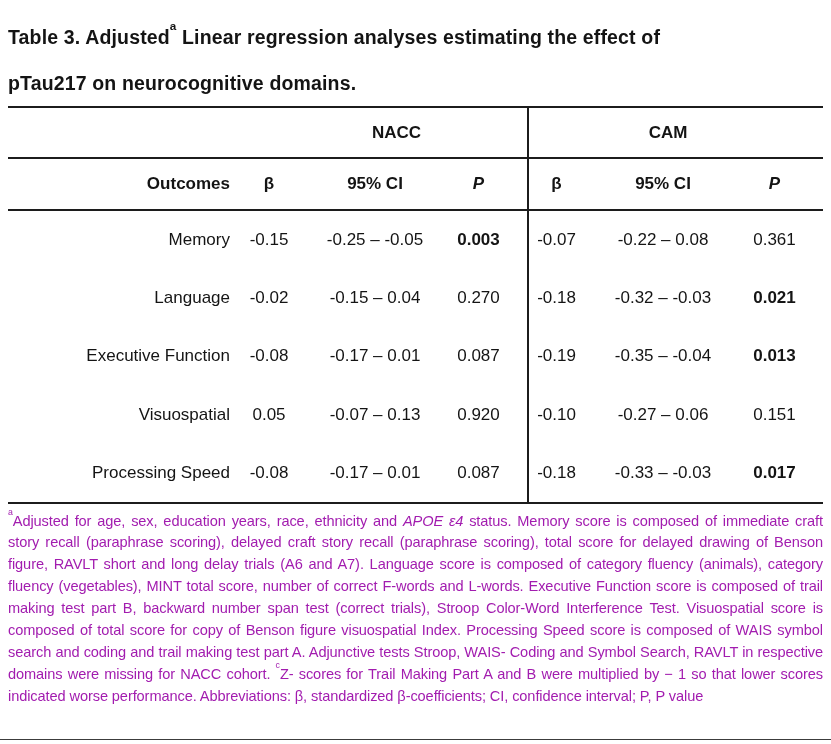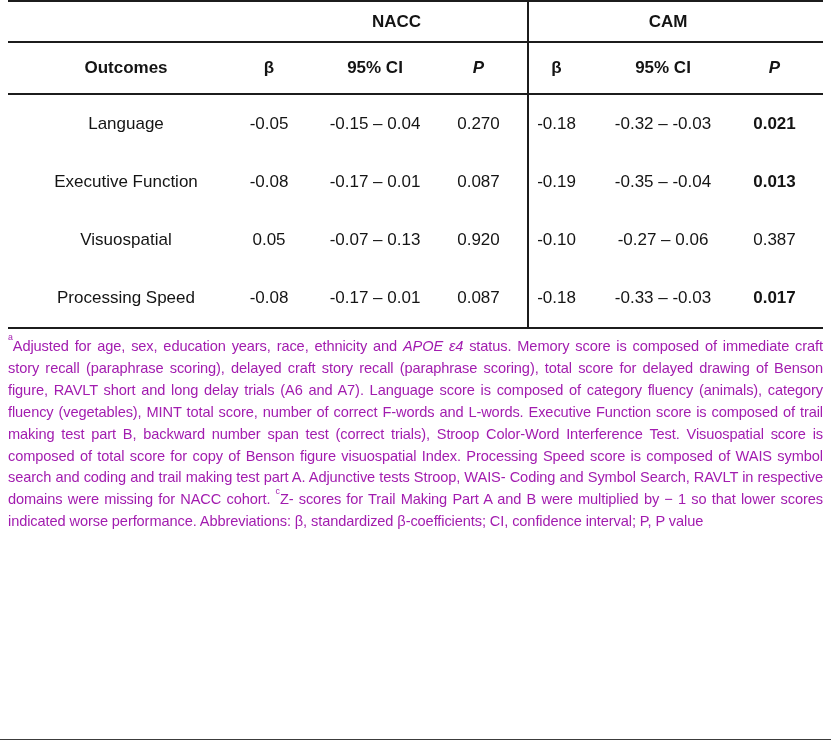--- a/index.html
+++ b/index.html
@@ -37,32 +37,32 @@
     width: 815px;
   }
   th, td {
     font-size: 17px;
     font-weight: normal;
     text-align: center;
     vertical-align: middle;
     padding: 0;
     color: #141414;
   }
-  tr.group-row { height: 41px; }
+  tr.group-row { height: 51px; }
   tr.group-row th, tr.group-row td {
     border-top: 2.5px solid #1c1c1c;
     border-bottom: 2px solid #1c1c1c;
     font-weight: bold;
   }
   tr.cols-row { height: 52px; }
   tr.cols-row th { border-bottom: 2px solid #1c1c1c; font-weight: bold; }
   tbody tr { height: 58.5px; }
   tbody tr:last-child td { border-bottom: 2.5px solid #1c1c1c; }
 
-  .left { text-align: center; padding-left: 14px; }
+  .left { text-align: right; padding-left: 14px; }
   .divider { border-left: 2px solid #1c1c1c; }
   .p-head { font-style: italic; }
   .bold { font-weight: bold; }
   .nacc-group { padding-left: 36px; }
   .cam-pad { padding-right: 16px; }
   .p-nacc-pad { padding-right: 12px; }
 
   
   .footnote {
     width: 815px;
@@ -80,20 +80,21 @@
     left: 0; right: 0;
     top: 739px;
     border-top: 1.6px solid #3c3c3c;
   }
 </style>
 </head>
 <body>
 
 <div class="page">
 
+  <h1 class="title"><span>Table 3. Adjusted</span><sup class="fn-sup">a</sup><span> Linear regression analyses estimating the effect of</span><br><span>pTau217 on neurocognitive domains.</span></h1>
 
   <table class="results">
     <colgroup>
       <col style="width:222px">
         <col style="width:78px">
         <col style="width:134px">
         <col style="width:86px">
       <col style="width:72px">
         <col style="width:142px">
         <col style="width:81px">
@@ -108,24 +109,33 @@
         <th class="left">Outcomes</th>
         <th>β</th>
         <th>95% CI</th>
         <th class="p-head p-nacc-pad">P</th>
         <th class="divider cam-pad">β</th>
         <th class="cam-pad">95% CI</th>
         <th class="p-head cam-pad">P</th>
       </tr>
     </thead>
     <tbody>
+    <tr>
+      <td class="left">Memory</td>
+      <td>-0.15</td>
+      <td>-0.25 – -0.05</td>
+      <td class="p-nacc-pad bold">0.003</td>
+      <td class="divider cam-pad">-0.07</td>
+      <td class="cam-pad">-0.22 – 0.08</td>
+      <td class="cam-pad">0.361</td>
+    </tr>
 
     <tr>
       <td class="left">Language</td>
-      <td>-0.05</td>
+      <td>-0.02</td>
       <td>-0.15 – 0.04</td>
       <td class="p-nacc-pad">0.270</td>
       <td class="divider cam-pad">-0.18</td>
       <td class="cam-pad">-0.32 – -0.03</td>
       <td class="cam-pad bold">0.021</td>
     </tr>
 
     <tr>
       <td class="left">Executive Function</td>
       <td>-0.08</td>
@@ -136,21 +146,21 @@
       <td class="cam-pad bold">0.013</td>
     </tr>
 
     <tr>
       <td class="left">Visuospatial</td>
       <td>0.05</td>
       <td>-0.07 – 0.13</td>
       <td class="p-nacc-pad">0.920</td>
       <td class="divider cam-pad">-0.10</td>
       <td class="cam-pad">-0.27 – 0.06</td>
-      <td class="cam-pad">0.387</td>
+      <td class="cam-pad">0.151</td>
     </tr>
 
     <tr>
       <td class="left">Processing Speed</td>
       <td>-0.08</td>
       <td>-0.17 – 0.01</td>
       <td class="p-nacc-pad">0.087</td>
       <td class="divider cam-pad">-0.18</td>
       <td class="cam-pad">-0.33 – -0.03</td>
       <td class="cam-pad bold">0.017</td>

